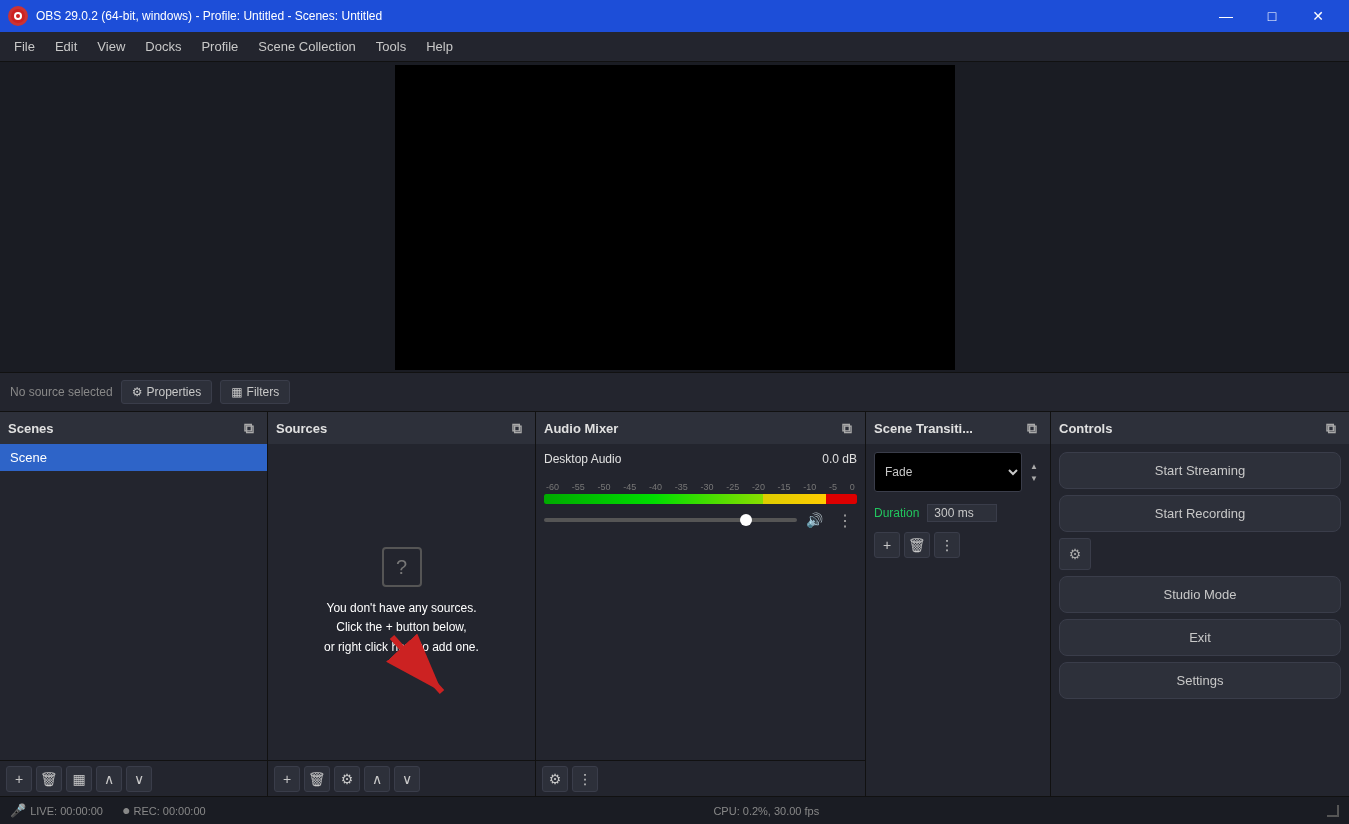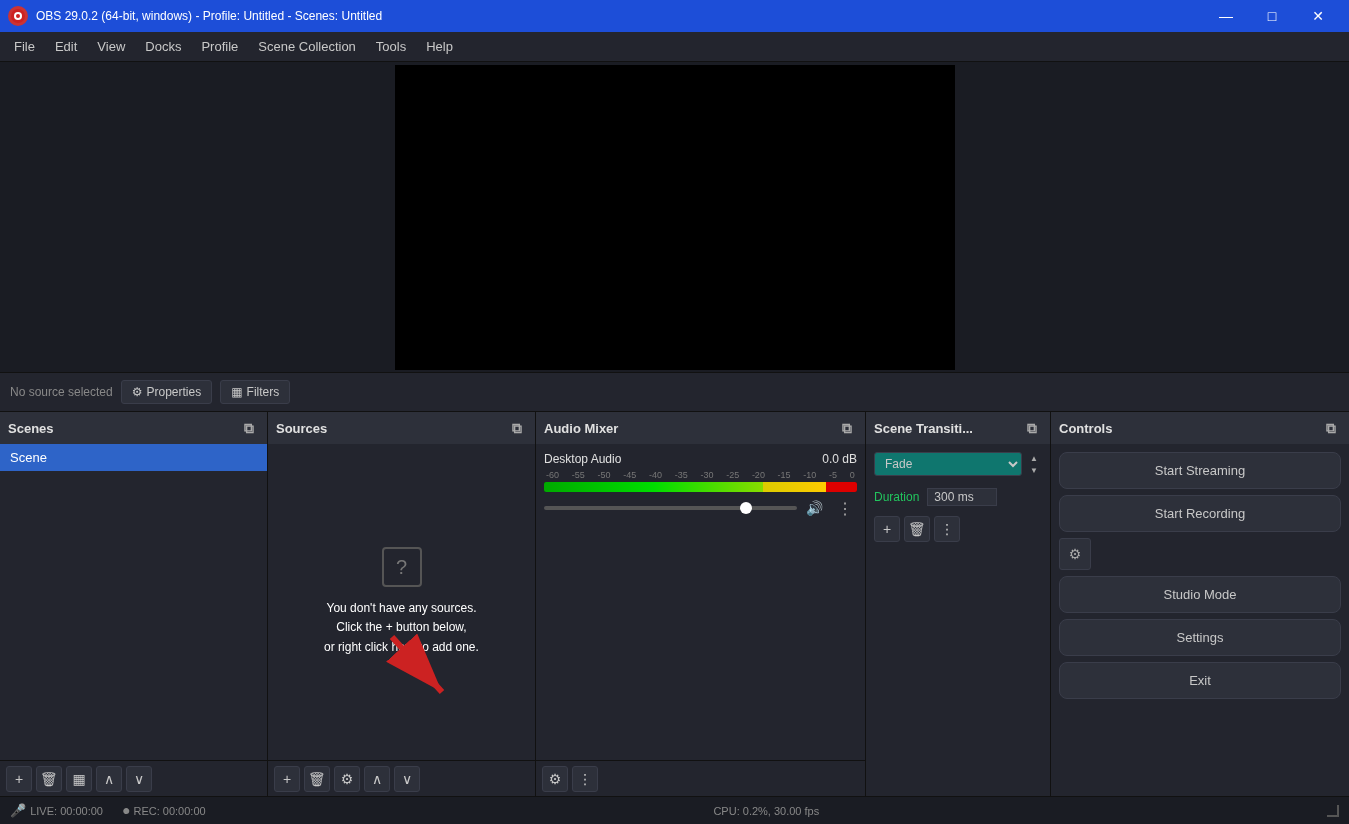--- a/index.html
+++ b/index.html
@@ -240,21 +240,21 @@
     #audio-panel {
       width: 330px;
     }
     .audio-channel {
       padding: 8px;
     }
     .audio-channel-header {
       display: flex;
       justify-content: space-between;
       align-items: center;
-      margin-bottom: 4px;
+      margin-bottom: 16px;
     }
     .audio-channel-name {
       font-size: 12px;
       color: #e0e0e0;
     }
     .audio-db {
       font-size: 12px;
       color: #e0e0e0;
     }
     .meter-container {
@@ -338,24 +338,24 @@
       width: 185px;
     }
     .transition-select-row {
       display: flex;
       align-items: center;
       padding: 8px;
       gap: 4px;
     }
     .transition-select {
       flex: 1;
-      background: #0f766e;
+      background: #000000;
       border: 1px solid #3a3d4a;
       color: #c8c8c8;
-      padding: 3px 6px;
+      padding: 11px 6px;
       font-size: 12px;
       border-radius: 3px;
     }
     .transition-arrows {
       display: flex;
       flex-direction: column;
     }
     .arrow-btn {
       width: 16px;
       height: 12px;
@@ -659,22 +659,22 @@
         <div class="panel-icon-btn">⧉</div>
       </div>
     </div>
     <div class="controls-content">
       <button class="ctrl-btn">Start Streaming</button>
       <button class="ctrl-btn">Start Recording</button>
       <div class="ctrl-btn-row">
         <div class="ctrl-btn-icon">⚙</div>
       </div>
       <button class="ctrl-btn">Studio Mode</button>
+      <button class="ctrl-btn">Exit</button>
       <button class="ctrl-btn">Settings</button>
-      <button class="ctrl-btn">Exit</button>
     </div>
   </div>
 
 </div>
 
 <div id="statusbar">
   <div class="status-item">
     <span class="status-icon">🎤</span>
     <span>LIVE: 00:00:00</span>
   </div>

